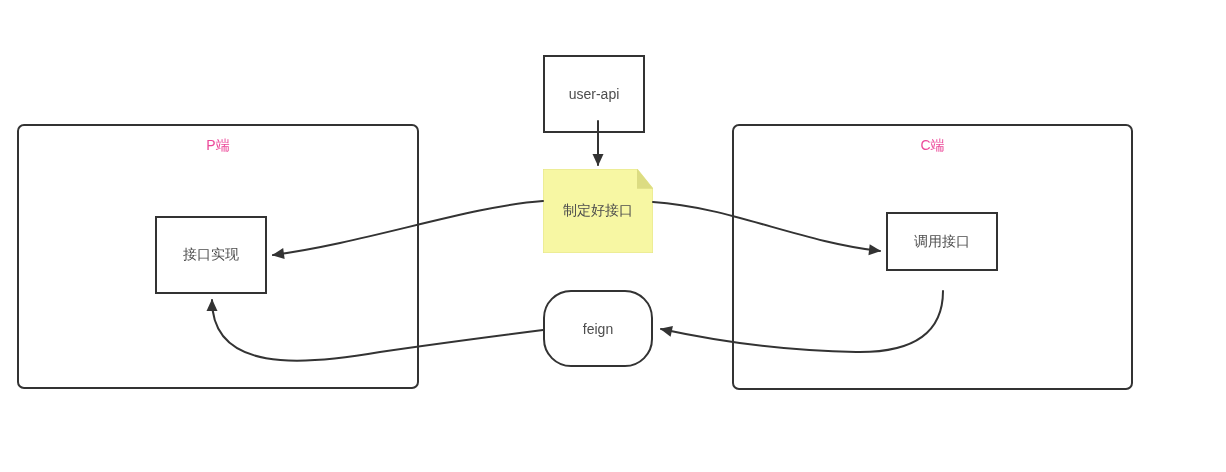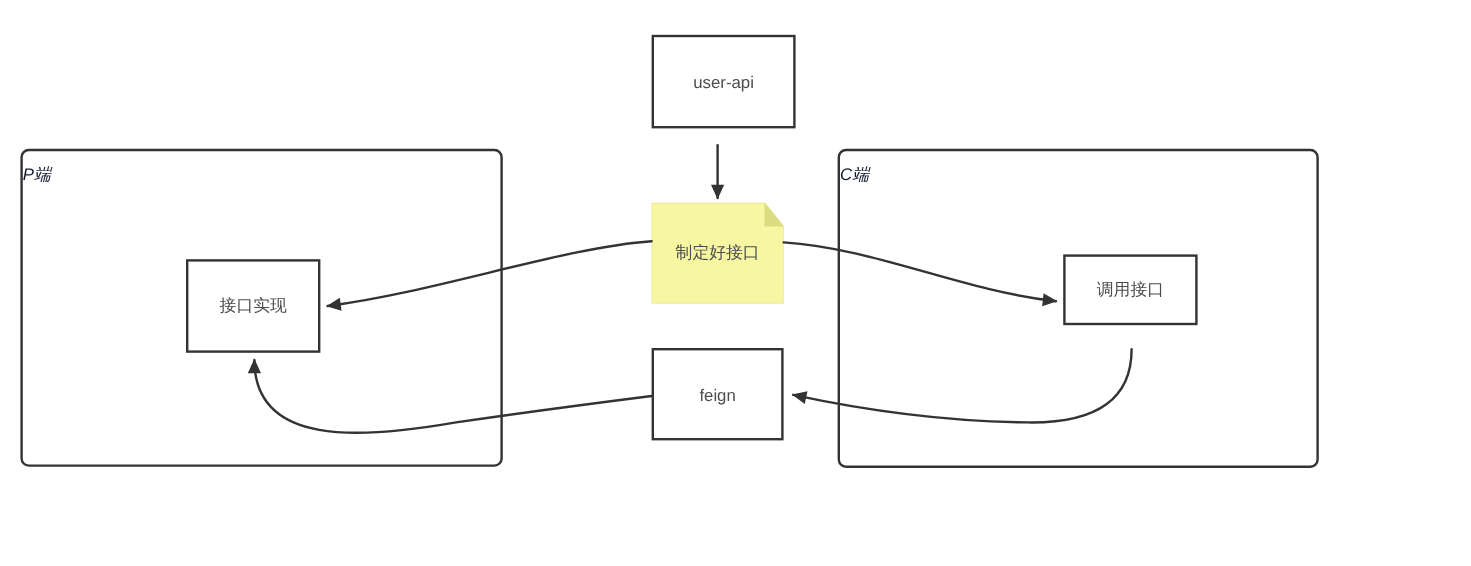--- a/index.html
+++ b/index.html
@@ -20,42 +20,42 @@
     border: 2px solid #333333;
     border-radius: 7px;
     background: transparent;
     z-index: 1;
   }
   .container-label {
     position: absolute;
     top: 11px;
     left: 0;
     right: 0;
+    text-align: center;
     font-size: 14px;
-    color: #0f172a;
-    font-style: italic;
+    color: #ec4899;
   }
   .node {
     position: absolute;
     border: 2px solid #333333;
     background: #ffffff;
     display: flex;
     align-items: center;
     justify-content: center;
     font-size: 14px;
     color: #4d4d4d;
     box-sizing: border-box;
     z-index: 2;
   }
-  #node-user-api   { left: 543px; top: 29px;  width: 120px; height: 78px; }
+  #node-user-api   { left: 543px; top: 55px;  width: 102px; height: 78px; }
   #node-impl       { left: 155px; top: 216px; width: 112px; height: 78px; }
   #node-call       { left: 886px; top: 212px; width: 112px; height: 59px; }
-  #node-feign      { left: 543px; top: 290px; width: 110px; height: 77px; }
+  #node-feign      { left: 543px; top: 290px; width: 110px; height: 77px; border-radius: 28px; }
   #container-p     { left: 17px;  top: 124px; width: 398px; height: 261px; }
-  #container-c     { left: 698px; top: 124px; width: 397px; height: 262px; }
+  #container-c     { left: 732px; top: 124px; width: 397px; height: 262px; }
   .note {
     position: absolute;
     left: 543px; top: 169px; width: 110px; height: 84px;
     display: flex;
     align-items: center;
     justify-content: center;
     font-size: 14px;
     color: #4d4d4d;
     z-index: 2;
   }

